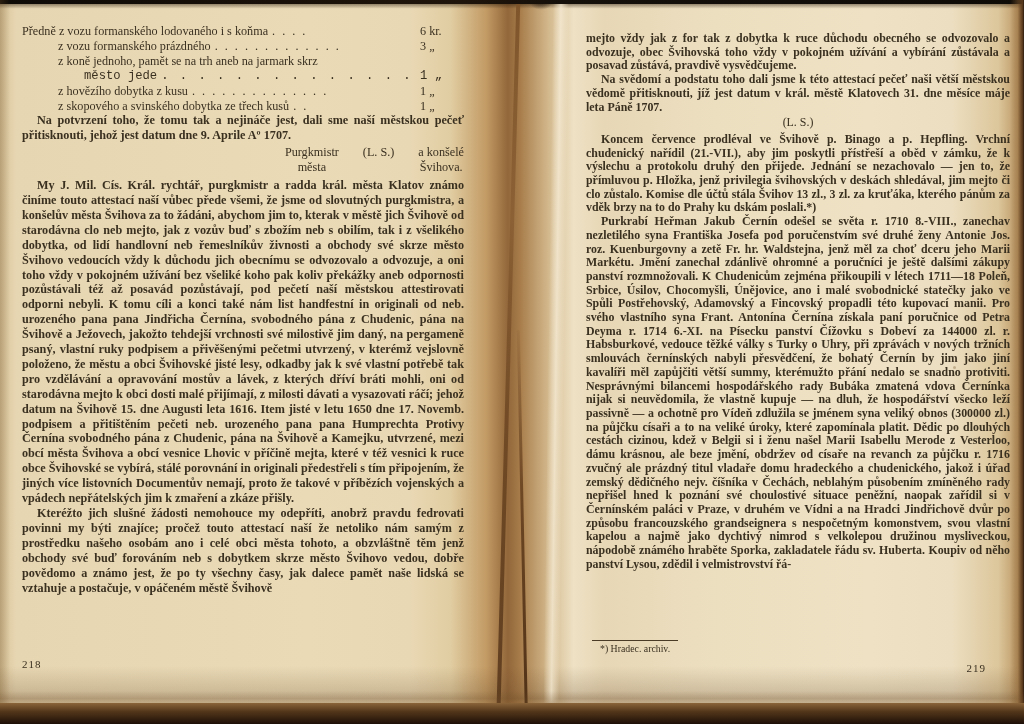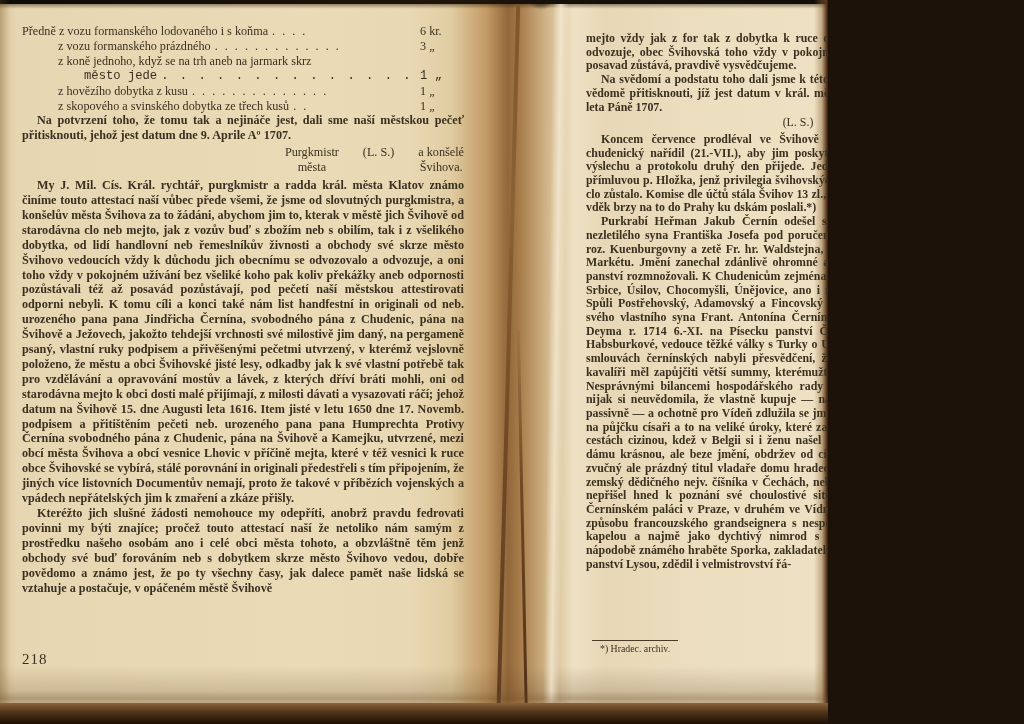--- a/index.html
+++ b/index.html
@@ -1,16 +1,16 @@
 <!DOCTYPE html>
 <html><head>
 <meta charset="utf-8">
 <style>
   html,body{margin:0;padding:0;background:#1c1209;}
-  .screen{position:relative;width:828px;height:724px;overflow:hidden;
+  .screen{position:relative;width:1024px;height:724px;overflow:hidden;
     font-family:"Liberation Serif","DejaVu Serif",serif;color:#3a3020;
     background:#2a1b0d;}
   
   .paper{position:absolute;left:0;top:0;width:1024px;height:724px;
     background:
       linear-gradient(180deg, rgba(40,25,10,.85) 0%, rgba(40,25,10,0) 1.2%,
         rgba(0,0,0,0) 92%, rgba(90,60,30,.25) 96.5%, rgba(0,0,0,0) 97%),
       linear-gradient(90deg,
         #d8c49a 0%, #e7d6b2 1.6%, #eadab6 30%, #e9d8b4 40%, #e1cda2 44%,
         #c29a64 47.5%, #92673a 49.6%, #a87d4b 50.8%, #d2b78b 53.5%,
@@ -53,21 +53,21 @@
   .fee-value{flex:0 0 44px;text-align:left;}
   
   .sig{display:flex;justify-content:flex-end;margin:2px 0 3px 0;}
   .sig-grid{display:grid;grid-template-columns:auto auto auto;column-gap:24px;text-align:center;}
   .seal-line{text-align:center;margin:2px 0 3px 0;}
   
   .footnote{position:absolute;left:600px;top:640px;width:300px;font-size:9.8px;
     text-align:left;line-height:12px;}
   .footnote::before{content:"";display:block;width:86px;border-top:1px solid #4a3b26;
     margin-bottom:2px;margin-left:-8px;}
-  .pageno{position:absolute;font-size:15px;letter-spacing:1px;}
+  .pageno{position:absolute;font-size:11px;letter-spacing:1px;margin-top:7px;}
   .pageno-left{left:22px;top:651px;}
   .pageno-right{left:586px;top:655px;width:400px;text-align:right;font-family:Liberation Serif, serif;}
   
   .blemish{position:absolute;border-radius:50%;background:rgba(120,85,45,.35);}
 </style>
 </head>
 <body>
 
 <div class="screen">
   <div class="paper"></div>
@@ -89,21 +89,21 @@
           <span class="fee-label">Předně z vozu formanského lodovaného i s koňma</span>
           <span class="fee-dots">. . . .</span>
           <span class="fee-value">6 kr.</span>
         </div>
         <div class="fee-row ind1">
           <span class="fee-label">z vozu formanského prázdného</span>
           <span class="fee-dots">. . . . . . . . . . . . .</span>
           <span class="fee-value">3 „</span>
         </div>
         <div class="fee-row ind1">
-          <span class="fee-label">z koně jednoho, když se na trh aneb na jarmark skrz</span>
+          <span class="fee-label">z koně jednoho, pamět se na trh aneb na jarmark skrz</span>
           <span class="fee-dots"></span>
           <span class="fee-value"></span>
         </div>
         <div class="fee-row ind2">
           <span class="fee-label">město jede</span>
           <span class="fee-dots">. . . . . . . . . . . . . . . . . . . .</span>
           <span class="fee-value">1 „</span>
         </div>
         <div class="fee-row ind1">
           <span class="fee-label">z hovězího dobytka z kusu</span>

